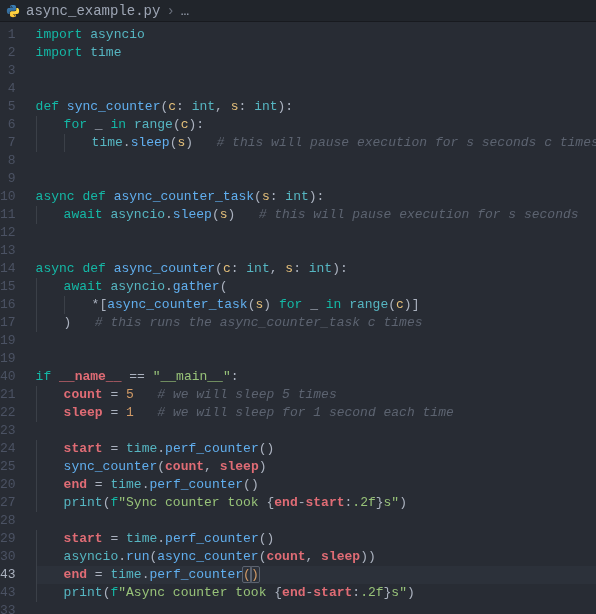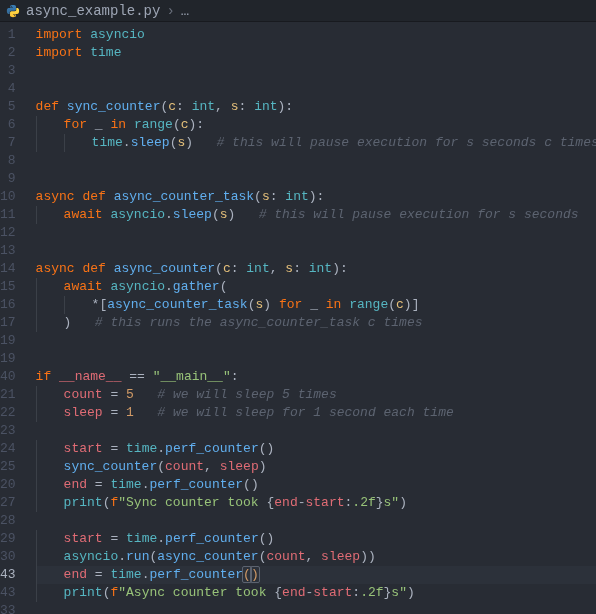--- a/index.html
+++ b/index.html
@@ -47,29 +47,29 @@
     position: relative;
   }
   .line { height:18px; position: relative; }
   .active-line-bg {
     position:absolute;
     left:0; right:0;
     background:#2c313a;
     height:18px;
   }
   
-  .tk-kw  { color:#f97316; }       
+  .tk-kw  { color:#14b8a6; }       
   .tk-fn  { color:#61afef;text-align:right; }       
   .tk-bt  { color:#56b6c2; }       
   .tk-pr  { color:#e5c07b; }       
   .tk-op  { color:#abb2bf; }       
   .tk-py  { color:#d19a66; }       
   .tk-cm  { color:#5c6370; font-style: italic; } 
   .tk-st  { color:#98c379; }       
-  .tk-re  { color:#e06c75; }       
+  .tk-re  { color:#e06c75;font-weight:bold; }       
   .tk-wt  { color:#abb2bf; }
   .tk-br  { color:#d19a66; }       
   .indent {
     display:inline-block;
     border-left:1px solid #3b4048;
     height:18px;
     vertical-align: top;
   }
   .brace-box {
     border:1px solid #5c6370;

